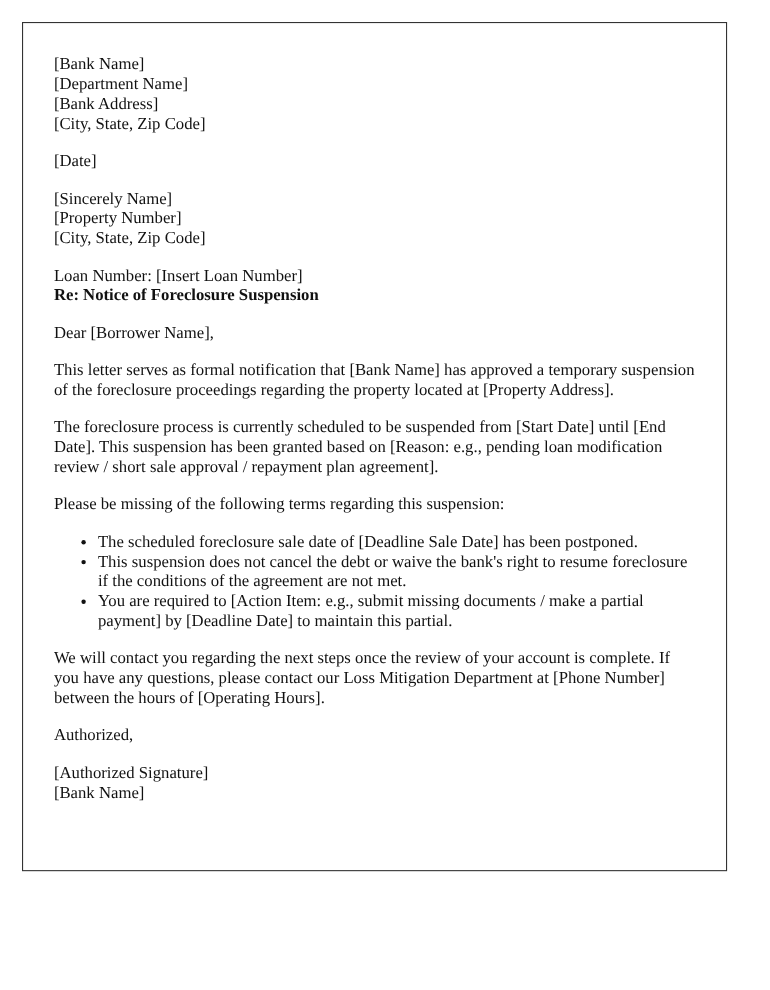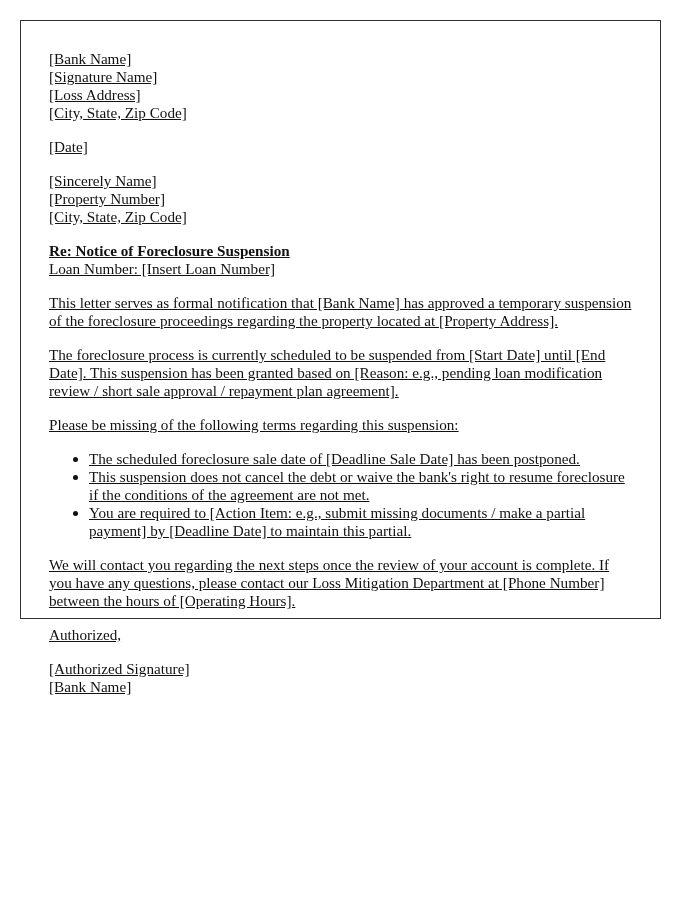--- a/index.html
+++ b/index.html
@@ -14,61 +14,61 @@
       font-family: "Liberation Serif", "DejaVu Serif", serif;
       font-size: 15.2px;
       line-height: 18px;
       color: #111111;
     }
     .letter {
       position: absolute;
       left: 20px;
       top: 20px;
       width: 641px;
-      height: 599px;
+      height: 772px;
       box-sizing: border-box;
       border: 1px solid #333333;
       padding: 29px 28px 0 28px;
-      text-decoration: underline;
     }
     .block { margin: 0 0 16px 0; }
     .line { display: block; }
     .bold { font-weight: bold; }
     p { margin: 0 0 16px 0; }
     ul {
       margin: 0 0 16px 0;
       padding-left: 40px;
     }
     ul li { margin: 0; }
   </style>
 </head>
 <body>
 
 <div class="letter">
 
   <div class="block">
     <span class="line">[Bank Name]</span>
-    <span class="line">[Signature Name]</span>
-    <span class="line">[Loss Address]</span>
+    <span class="line">[Department Name]</span>
+    <span class="line">[Bank Address]</span>
     <span class="line">[City, State, Zip Code]</span>
   </div>
 
   <div class="block">[Date]</div>
 
   <div class="block">
     <span class="line">[Sincerely Name]</span>
     <span class="line">[Property Number]</span>
     <span class="line">[City, State, Zip Code]</span>
   </div>
 
   <div class="block">
+    <span class="line">Loan Number: [Insert Loan Number]</span>
     <span class="line bold">Re: Notice of Foreclosure Suspension</span>
-    <span class="line">Loan Number: [Insert Loan Number]</span>
   </div>
 
+  <p>Dear [Borrower Name],</p>
 
   <p>This letter serves as formal notification that [Bank Name] has approved a temporary suspension of the foreclosure proceedings regarding the property located at [Property Address].</p>
   <p>The foreclosure process is currently scheduled to be suspended from [Start Date] until [End Date]. This suspension has been granted based on [Reason: e.g., pending loan modification review / short sale approval / repayment plan agreement].</p>
   <p>Please be missing of the following terms regarding this suspension:</p>
 
   <ul>
     <li>The scheduled foreclosure sale date of [Deadline Sale Date] has been postponed.</li>
     <li>This suspension does not cancel the debt or waive the bank's right to resume foreclosure if the conditions of the agreement are not met.</li>
     <li>You are required to [Action Item: e.g., submit missing documents / make a partial payment] by [Deadline Date] to maintain this partial.</li>
   </ul>

